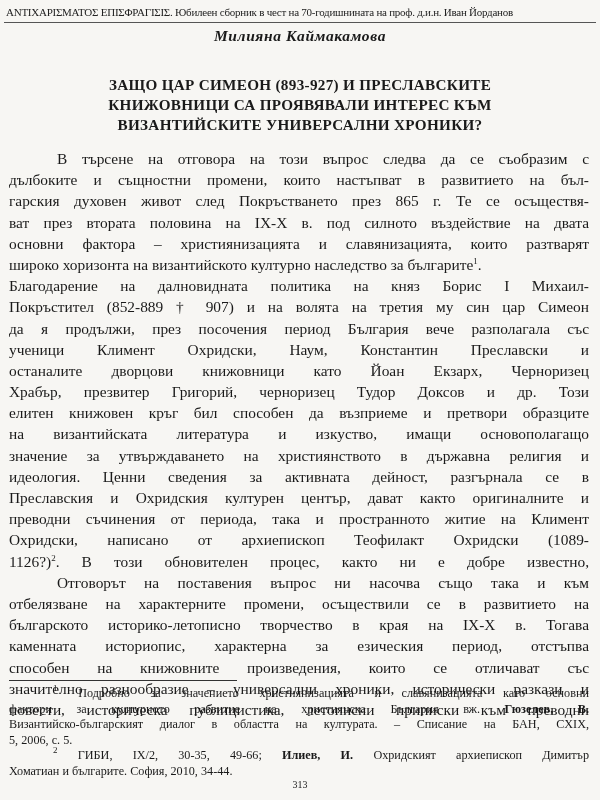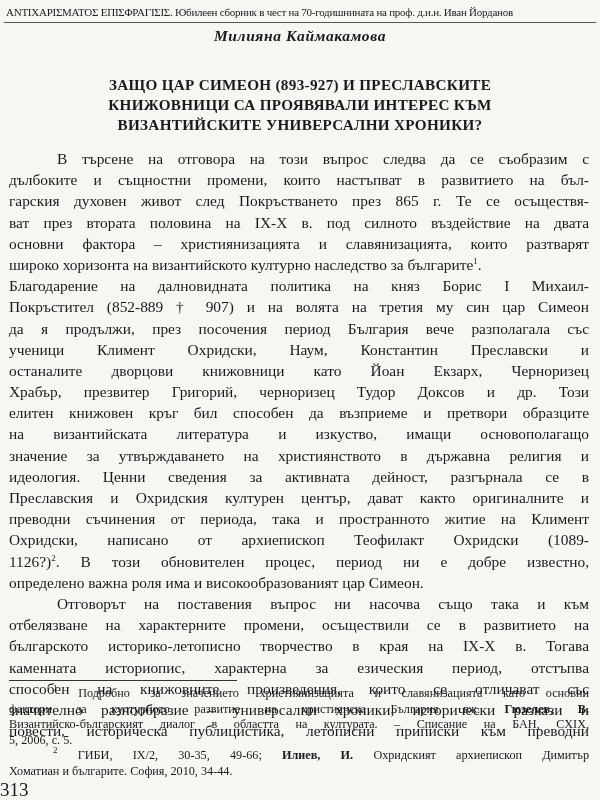--- a/index.html
+++ b/index.html
@@ -45,22 +45,22 @@
   .footnotes {
     position: absolute; left: 9px; top: 686px; width: 580px;
     font-size: 12.2px; line-height: 15.6px;
   }
   .fn-line { display: block; white-space: nowrap; text-align: justify; text-align-last: justify; height: 15.6px; }
   .fn-line.last { text-align-last: left; }
   .fn-line.indent { padding-left: 44px; }
   .bold { font-weight: bold; }
   .ital { }
   .page-number {
-    position: absolute; left: 0; top: 779px; width: 600px; 
-    font-size: 19px;
+    position: absolute; left: 0; top: 779px; width: 600px; text-align: center;
+    font-size: 10px;
   }
 </style>
 </head>
 <body>
 
 <div class="running-head">ANTIXAPIΣMATOΣ EΠIΣΦPAΓIΣIΣ. Юбилеен сборник в чест на 70-годишнината на проф. д.и.н. Иван Йорданов</div>
 <div class="head-rule"></div>
 
 <div class="author">Милияна Каймакамова</div>
 
@@ -83,22 +83,21 @@
   <span class="line">ученици Климент Охридски, Наум, Константин Преславски и</span>
   <span class="line">останалите дворцови книжовници като Йоан Екзарх, Черноризец</span>
   <span class="line">Храбър, презвитер Григорий, черноризец Тудор Доксов и др. Този</span>
   <span class="line">елитен книжовен кръг бил способен да възприеме и претвори образците</span>
   <span class="line">на византийската литература и изкуство, имащи основополагащо</span>
   <span class="line">значение за утвърждаването на християнството в държавна религия и</span>
   <span class="line">идеология. Ценни сведения за активната дейност, разгърнала се в</span>
   <span class="line">Преславския и Охридския културен център, дават както оригиналните и</span>
   <span class="line">преводни съчинения от периода, така и пространното житие на Климент</span>
   <span class="line">Охридски, написано от архиепископ Теофилакт Охридски (1089-</span>
-  <span class="line"><span>1126?)</span><sup>2</sup><span>. В този обновителен процес, период ни е добре известно,</span></span>
-  <span class="line last">определено важна роля има и високообразованият цар Симеон.</span>
+  <span class="line"><span>1126?)</span><sup>2</sup><span>. В този обновителен процес, както ни е добре известно,</span></span>
   <span class="line indent">Отговорът на поставения въпрос ни насочва също така и към</span>
   <span class="line">отбелязване на характерните промени, осъществили се в развитието на</span>
   <span class="line">българското историко-летописно творчество в края на IX-X в. Тогава</span>
   <span class="line">каменната историопис, характерна за езическия период, отстъпва</span>
   <span class="line">способен на книжовните произведения, които се отличават със</span>
   <span class="line">значително разнообразие – универсални хроники, исторически разкази и</span>
   <span class="line">повести, историческа публицистика, летописни приписки към преводни</span>
 </div>
 
 <div class="fn-rule"></div>

